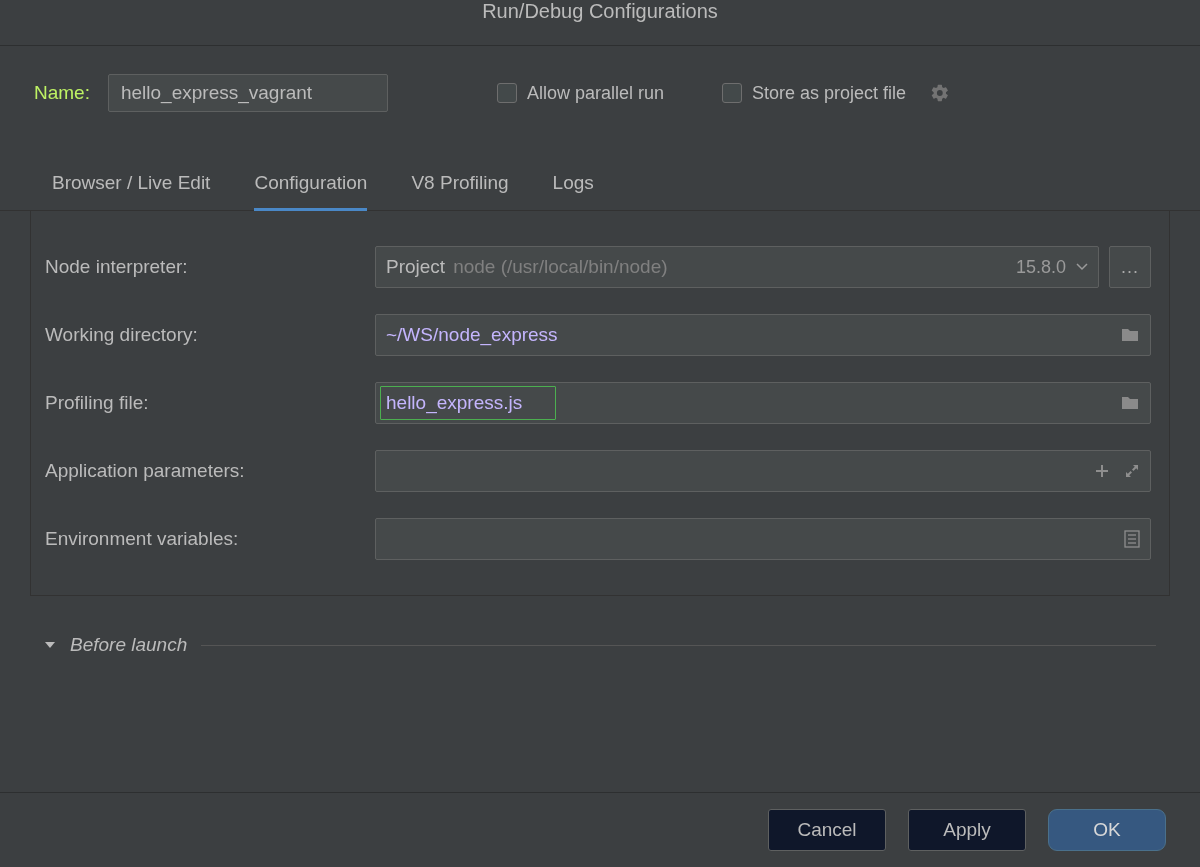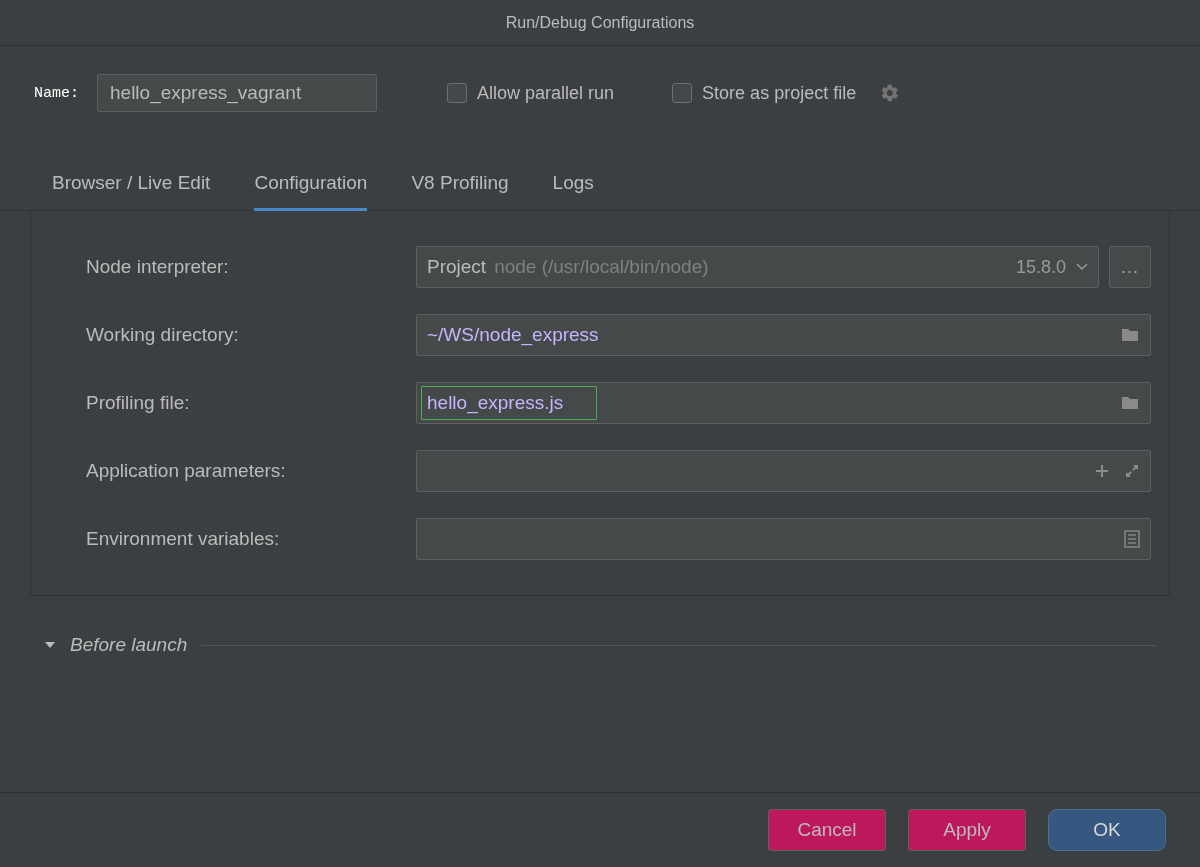--- a/index.html
+++ b/index.html
@@ -9,47 +9,47 @@
     color: #bbbbbb;
     font-size: 18px;
     width: 1200px;
     height: 867px;
     overflow: hidden;
     position: relative;
   }
   .title-bar {
     height: 45px;
     display:flex;
-    align-items:center;
+    align-items:flex-start;
     justify-content:center;
     color:#bbbbbb;
-    font-size:16px;
+    font-size:20px;
   }
   .hr {
     height:1px;
     background:#2d2f30;
     width:100%;
   }
   .header-row {
     display:flex;
     align-items:center;
     padding: 28px 34px 10px 34px;
     gap: 18px;
   }
-  .label { color:#ffffff; font-size:15px;font-family:Liberation Mono, monospace; }
+  .label { color:#bef264; font-size:19px; }
   .name-input {
     background:#45494a;
     border:1px solid #5e6060;
     color:#bbbbbb;
     padding:7px 12px;
     font-size:19px;
     width:280px;
     border-radius:2px;
   }
-  .chk-wrap { display:flex; align-items:center; gap:10px; margin-left:52px; }
+  .chk-wrap { display:flex; align-items:center; gap:10px; margin-left:91px; }
   .chk {
     width:20px; height:20px;
     border:1px solid #6e6e6e;
     border-radius:3px;
     background:#43494a;
   }
   .gear { margin-left:6px; fill:#737373; }
   .tabs {
     display:flex;
     gap:44px;
@@ -77,21 +77,20 @@
     display:flex;
     align-items:center;
     padding:13px 0;
     gap:10px;
   }
   .form-row .flabel {
     width:320px;
     font-size:19px;
     color:#bbbbbb;
     padding-left:0;
-    margin-left:41px;
   }
   .field {
     flex:1;
     display:flex;
     align-items:center;
     background:#45494a;
     border:1px solid #5e6060;
     border-radius:2px;
     height:42px;
     padding:0 10px;
@@ -143,21 +142,21 @@
     align-items:center;
     gap:22px;
     padding-right:34px;
     border-top:1px solid #2d2f30;
     background:#3c3f41;
   }
   .btn {
     min-width:118px;
     height:42px;
     border:1px solid #5e6060;
-    background:#be185d;
+    background:#0f172a;
     color:#bbbbbb;
     font-size:19px;
     border-radius:3px;
     display:flex;align-items:center;justify-content:center;
     cursor:pointer;
   }
   .btn.primary {
     background:#365880;
     border-color:#4a708b;
     color:#d8d8d8;

